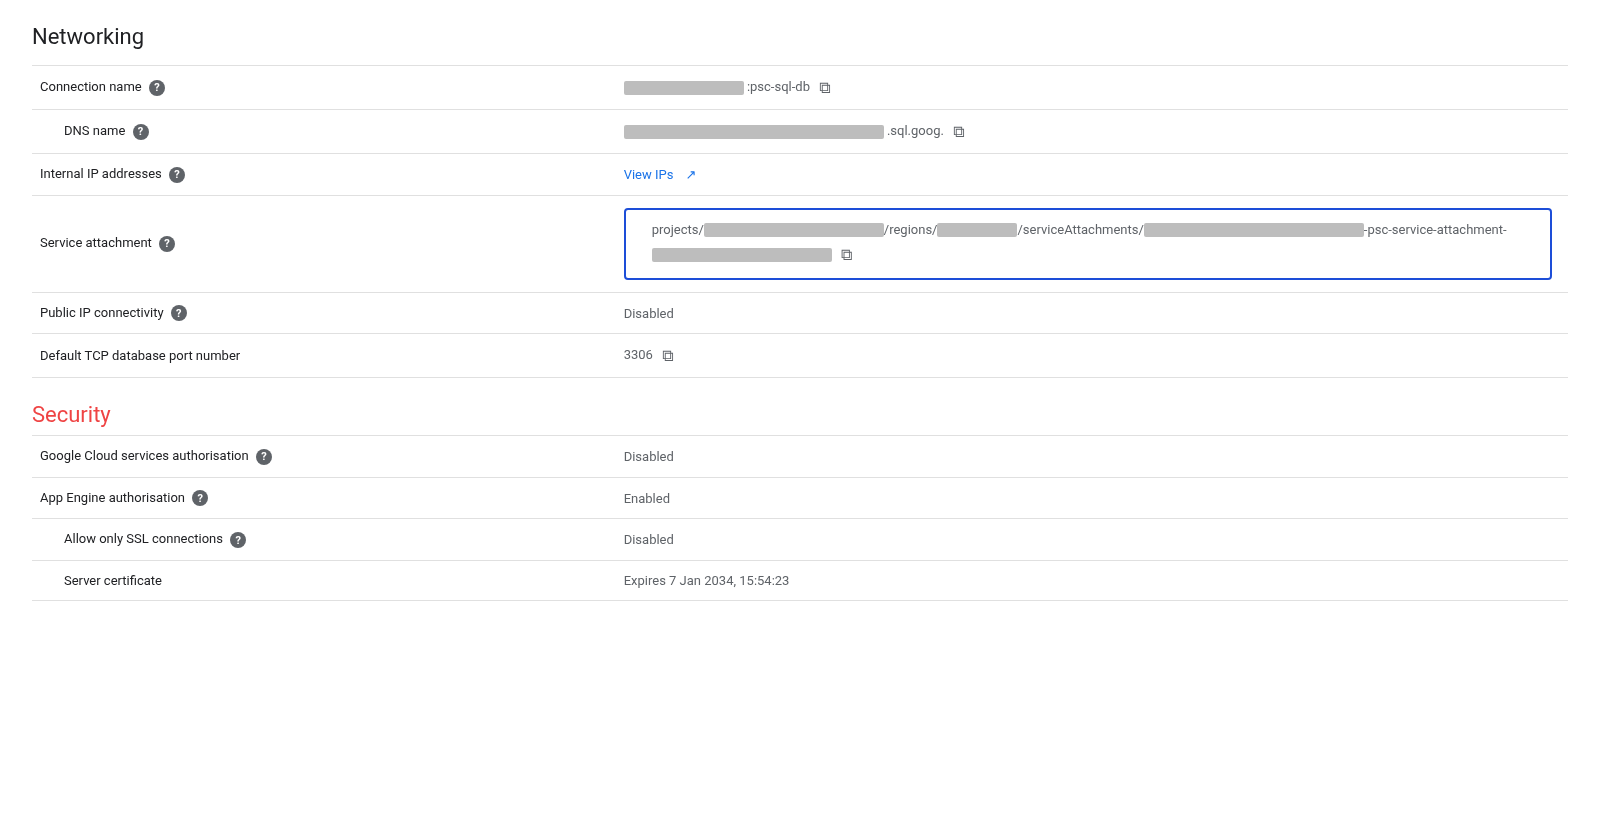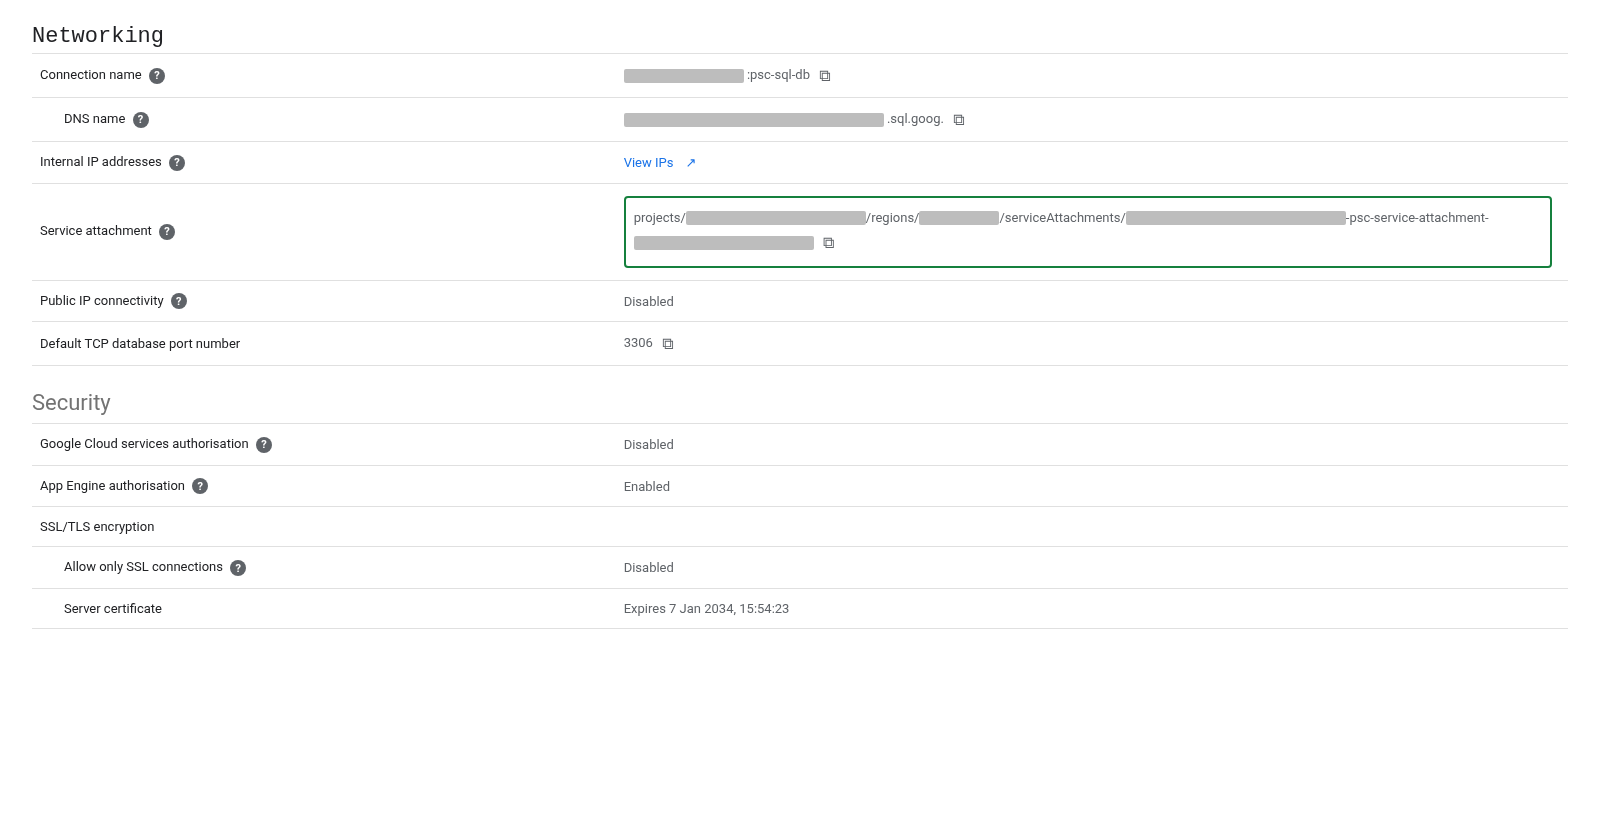--- a/index.html
+++ b/index.html
@@ -8,28 +8,27 @@
       font-size: 14px;
       background: #fff;
       color: #202124;
       padding: 24px 32px;
     }
 
     h2 {
       font-size: 22px;
       font-weight: 400;
       color: #202124;
-      margin-bottom: 4px;
-      font-family: Liberation Mono, monospace;
+      margin-bottom: 16px;
     }
 
     .section-title {
       font-size: 22px;
       font-weight: 400;
-      color: #737373;
+      color: #ef4444;
       padding: 24px 0 8px 0;
     }
 
     .info-table {
       width: 100%;
       border-collapse: collapse;
     }
 
     .info-table tr {
       border-bottom: 1px solid #e0e0e0;
@@ -110,23 +109,23 @@
       color: #1a73e8;
     }
 
     .warning-icon {
       color: #f9a825;
       margin-right: 6px;
       font-size: 16px;
     }
 
     .service-attachment-cell {
-      border: 2px solid #15803d;
+      border: 2px solid #1d4ed8;
       border-radius: 4px;
-      padding: 8px 8px;
+      padding: 8px 26px;
       display: inline-block;
       width: calc(100% - 8px);
       color: #5f6368;
       font-size: 13px;
       line-height: 1.8;
     }
 
     .top-border tr:first-child {
       border-top: 1px solid #e0e0e0;
     }
@@ -236,26 +235,20 @@
     <tr>
       <td>
         <span>App Engine authorisation</span>
         <span class="help-icon">?</span>
       </td>
       <td>
         <span class="value-text">Enabled</span>
       </td>
     </tr>
 
-    <tr>
-      <td>
-        <span>SSL/TLS encryption</span>
-      </td>
-      <td></td>
-    </tr>
 
     <tr>
       <td class="indented">
         <span>Allow only SSL connections</span>
         <span class="help-icon">?</span>
       </td>
       <td>
         <span class="value-text">Disabled</span>
       </td>
     </tr>

